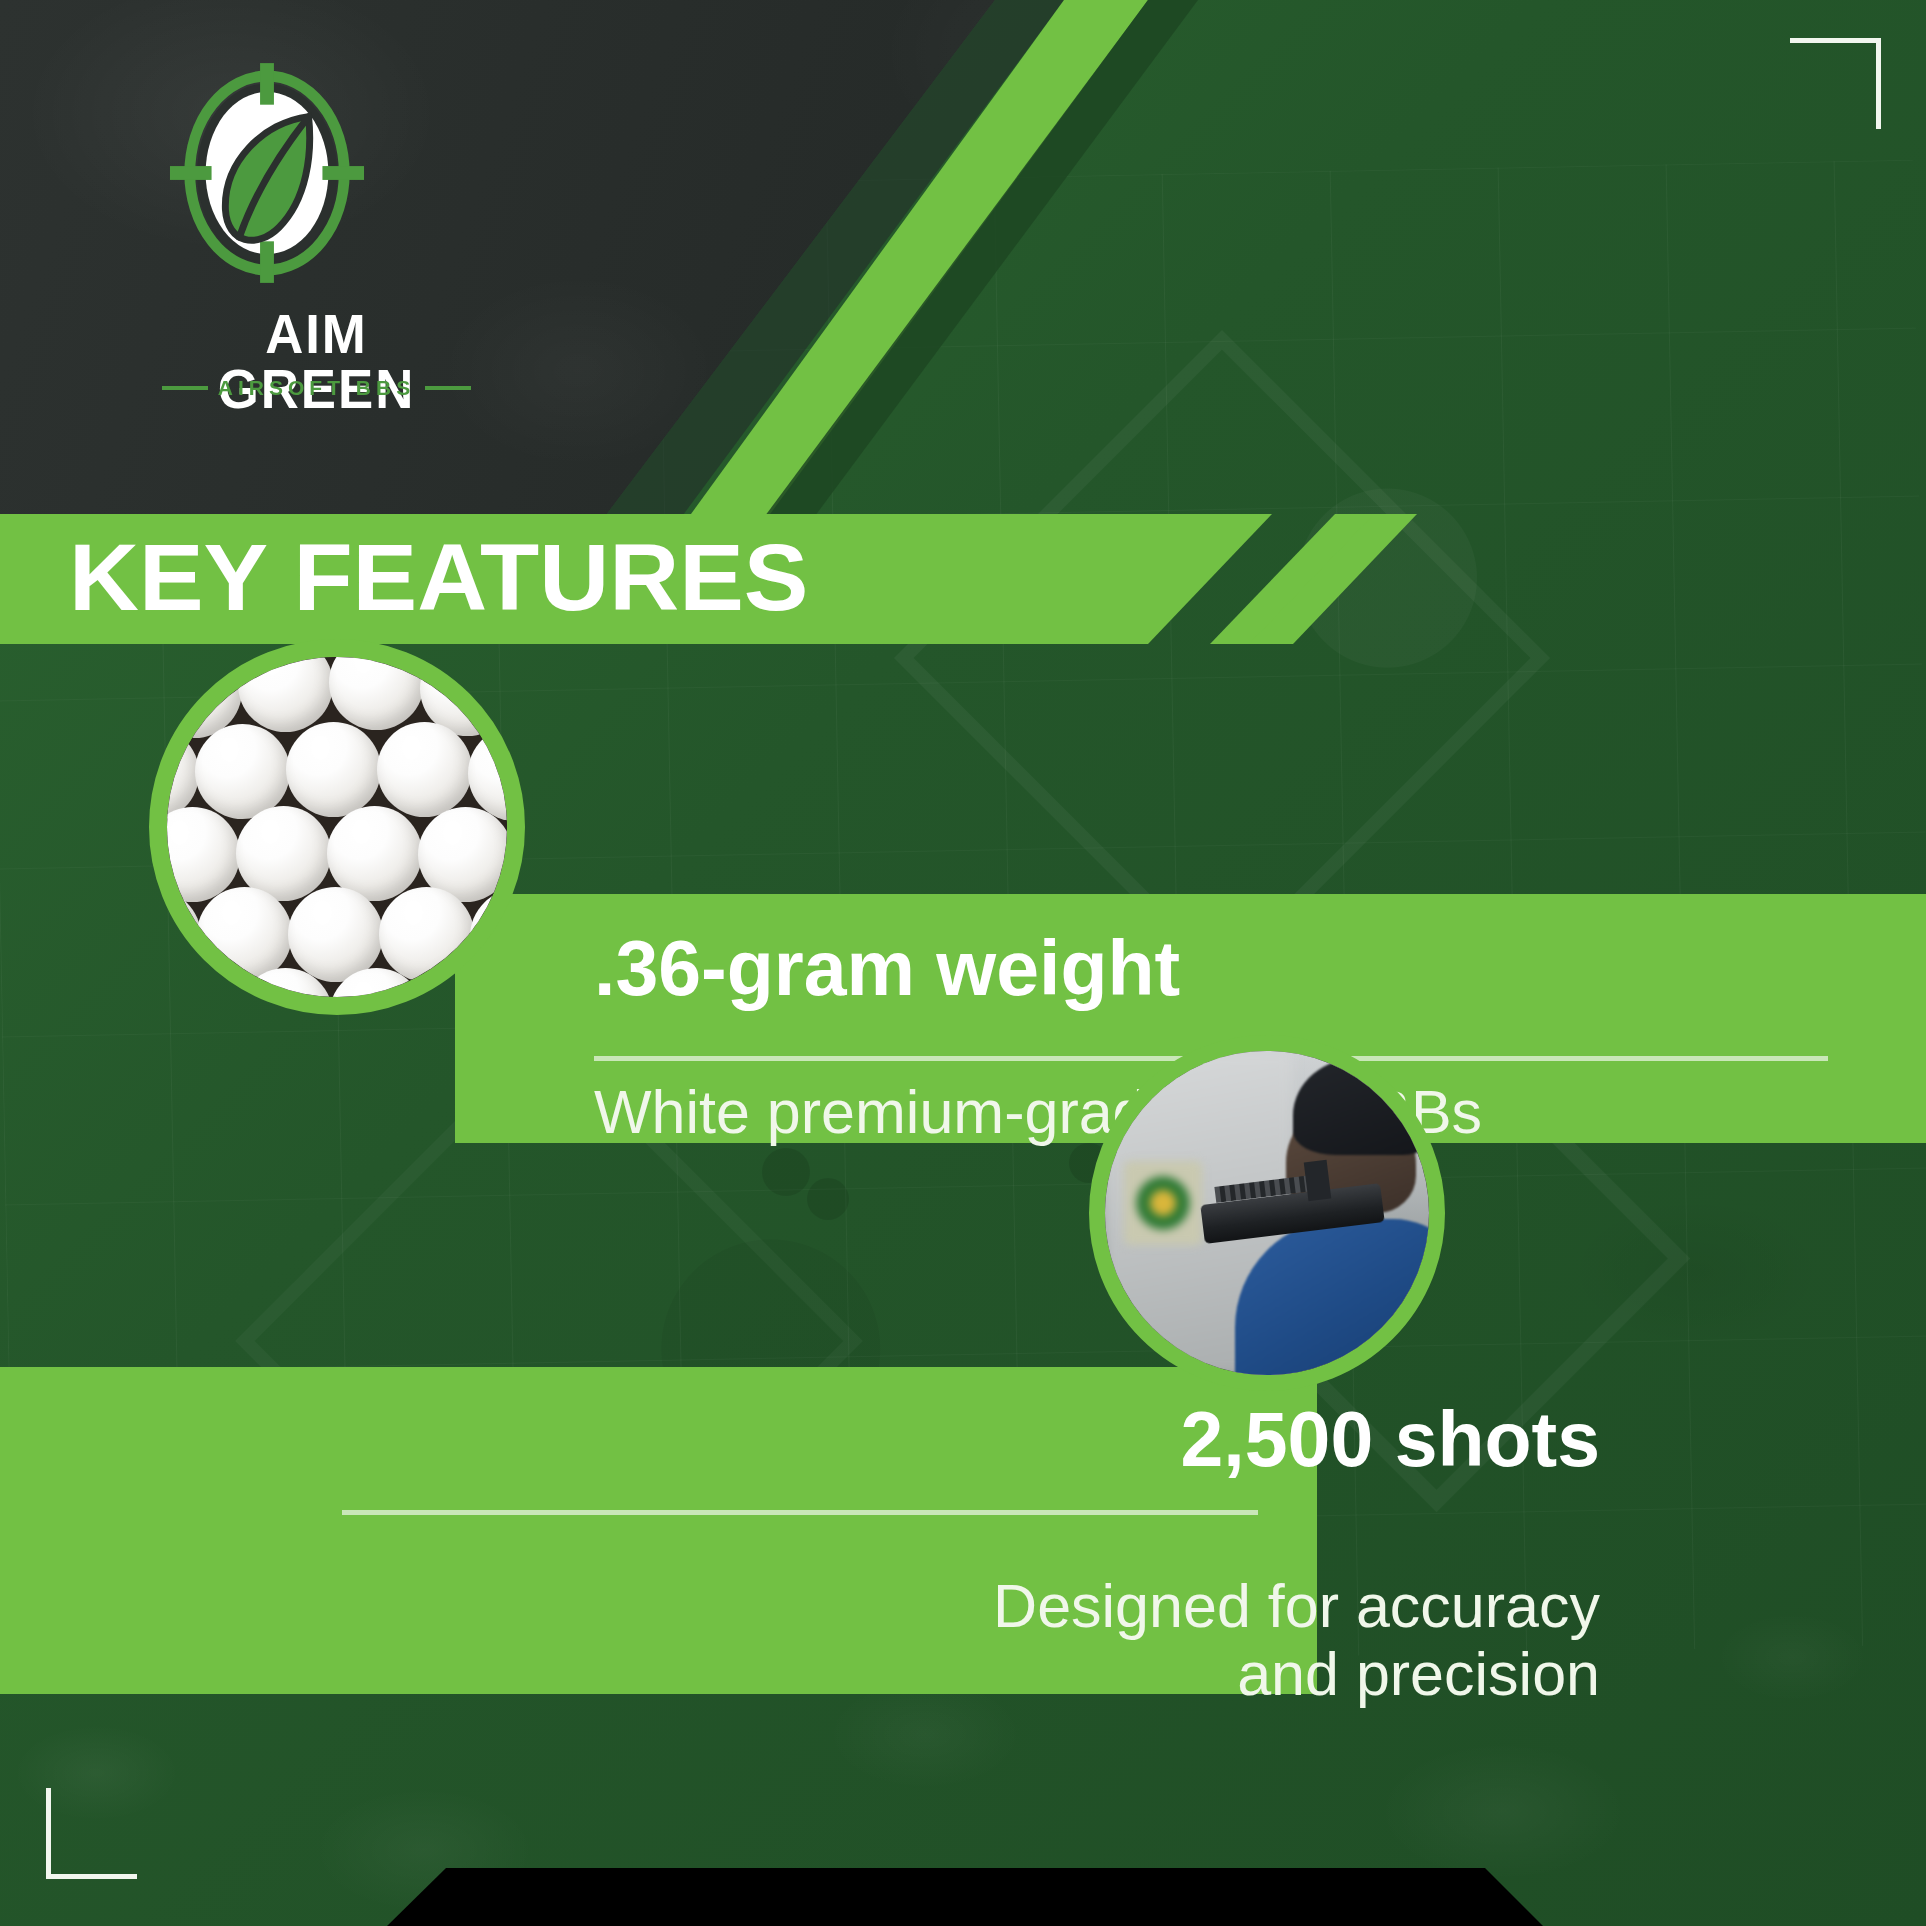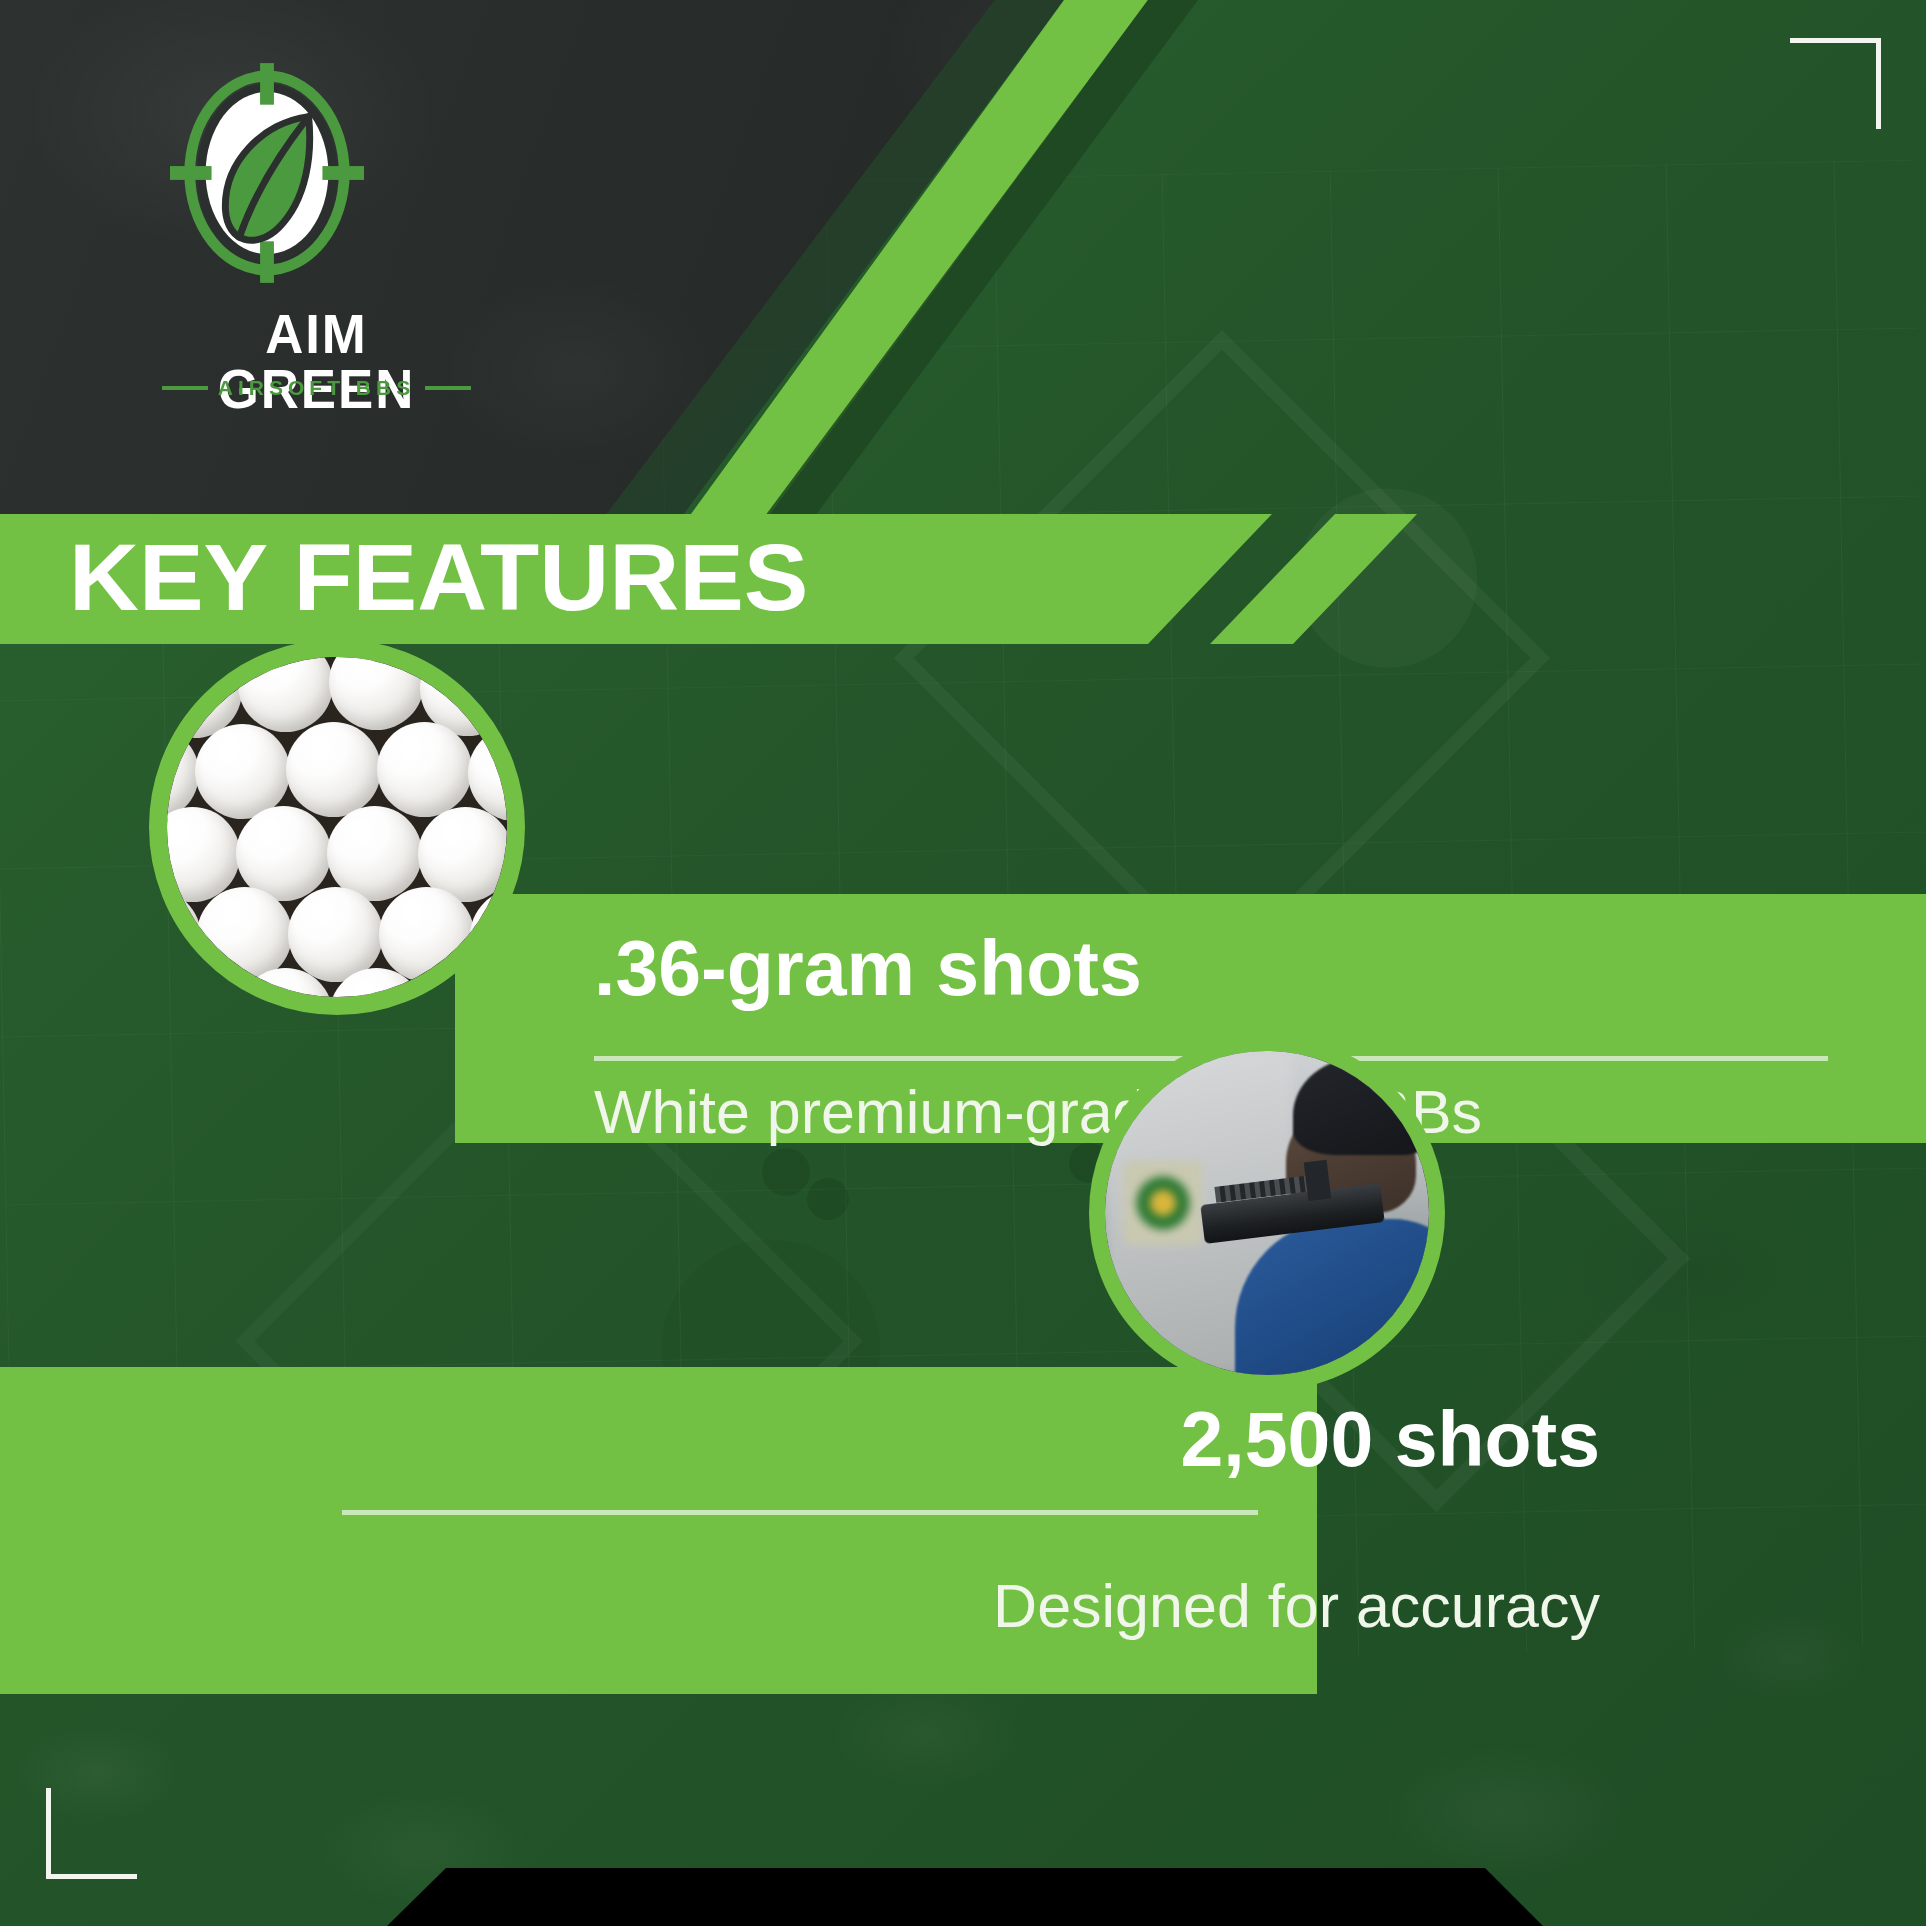--- a/index.html
+++ b/index.html
@@ -320,21 +320,21 @@
     </div>
   </div>
 
   <div class="kf-band"></div>
   <div class="kf-slash kf-s1"></div>
   <div class="kf-slash kf-s2"></div>
   <div class="kf-title">KEY FEATURES</div>
 
   <div class="panel1">
     <div class="panel1-inner">
-      <div id="p1-title" class="feat-title">.36-gram shots</div>
+      <div id="p1-title" class="feat-title">.36-gram weight</div>
       <div id="p1-rule" class="feat-rule"></div>
       <div id="p1-sub" class="feat-sub">White premium-grade 6-mm BBs</div>
     </div>
   </div>
 
   <div class="circ circ-bb">
     <div class="bb-field">
       <div class="bb" style="left:-20px;top:-14px;width:95px;height:95px;"></div>
       <div class="bb" style="left:71px;top:-20px;width:95px;height:95px;"></div>
       <div class="bb" style="left:162px;top:-22px;width:95px;height:95px;"></div>
@@ -358,20 +358,21 @@
       <div class="bb" style="left:162px;top:311px;width:95px;height:95px;"></div>
       <div class="bb" style="left:253px;top:311px;width:95px;height:95px;"></div>
     </div>
   </div>
 
   <div class="panel2"></div>
   <div id="p2-title" class="feat-title">2,500 shots</div>
   <div id="p2-rule" class="feat-rule"></div>
   <div id="p2-sub" class="feat-sub">
     <div>Designed for accuracy</div>
+    <div>and precision</div>
   </div>
 
   <div class="circ circ-shot">
     <div class="shot-photo">
       <div class="shot-wall"></div>
       <div class="shot-target"></div>
       <div class="shot-shoulder"></div>
       <div class="shot-head"></div>
       <div class="shot-cap"></div>
       <div class="shot-rifle"></div>

